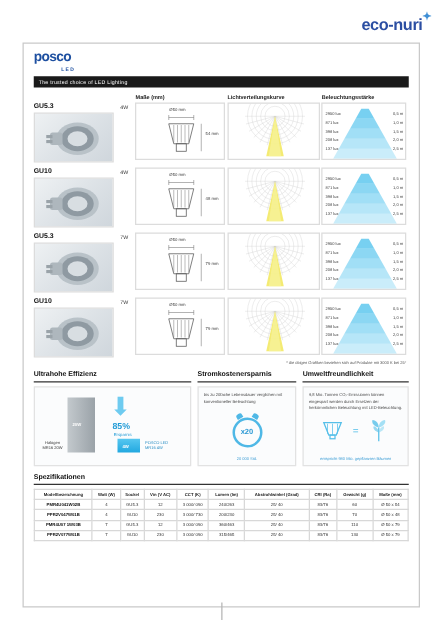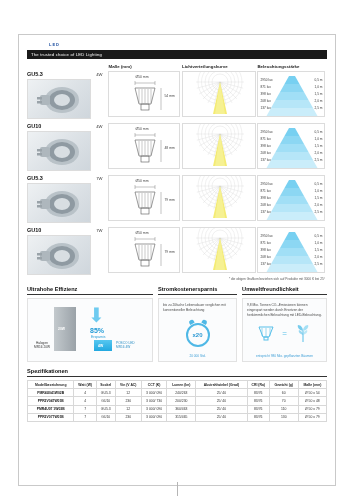--- a/index.html
+++ b/index.html
@@ -125,24 +125,31 @@
   table.spec th { font-weight:bold; background:#fff; color:#222; }
   table.spec td.model { font-weight:bold; color:#111; }
 
   .bottom-tick { position:absolute; left:50%; bottom:4px; width:1px; height:14px; background:#b5b5b5; }
 </style>
 </head>
 <body>
 
 <div class="page">
 
+  <div class="topbar">
+    <div class="econuri">
+      <span>eco-nuri</span>
+      <span class="spark">✦</span>
+    </div>
+  </div>
 
   <div class="sheet">
 
     <div>
+      <div class="posco-logo">posco</div>
       <div class="posco-sub">LED</div>
     </div>
     <div class="tagline">The trusted choice of LED Lighting</div>
 
     <div class="colhead">
       <div class="c-model"></div>
       <div class="c-watt"></div>
       <div class="c-dim">Maße (mm)</div>
       <div class="c-lvk">Lichtverteilungskurve</div>
       <div class="c-lux">Beleuchtungsstärke</div>

